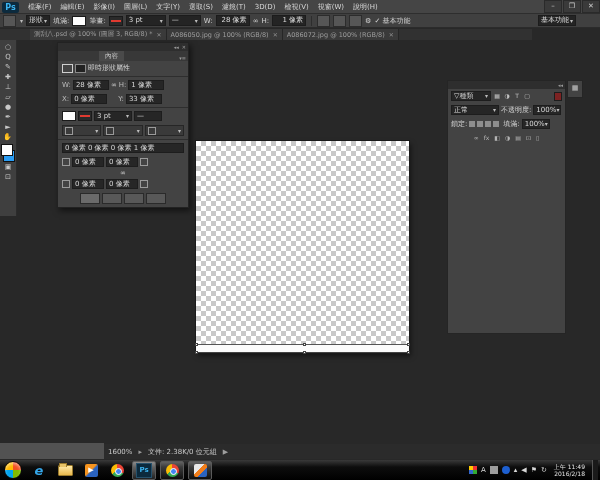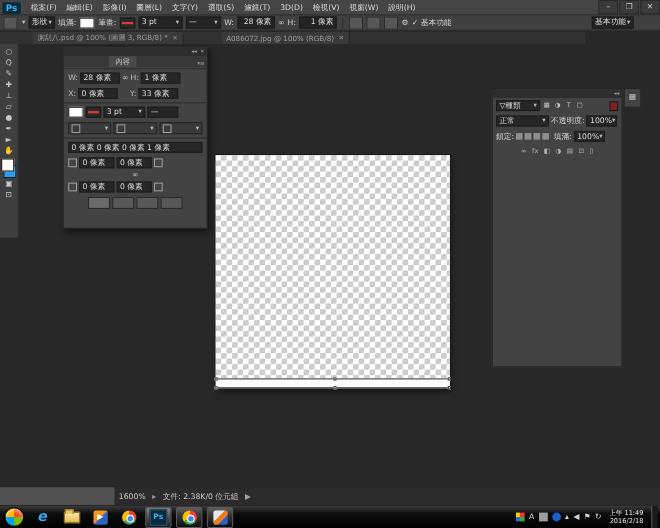--- a/index.html
+++ b/index.html
@@ -25,21 +25,21 @@
   .dd-arrow{color:#bdbdbd;font-size:6px;margin-left:1px;}
   .swatch{width:12px;height:8px;border:1px solid #1a1a1a;display:inline-block;}
   .swatch.white{background:#fdfdfd;}
   .swatch.stroke-red{background:#2a2a2a;position:relative;}
   .swatch.stroke-red::after{content:"";position:absolute;left:1px;right:1px;top:3px;height:2px;background:#e03a30;}
   .tool-ico{width:11px;height:10px;background:#565656;border:1px solid #2c2c2c;display:inline-block;}
   .vsep{width:1px;height:10px;background:#2d2d2d;margin:0 2px;}
   #workspace-dd{margin-left:auto;margin-right:24px;}
 
   #tabsbar{position:absolute;left:0;top:29px;width:532px;height:11px;background:#313131;
-           display:flex;align-items:flex-end;padding-left:30px;box-sizing:border-box;gap:35px;}
+           display:flex;align-items:flex-end;padding-left:30px;box-sizing:border-box;}
   .doc-tab{height:11px;display:flex;align-items:center;background:#3a3a3a;color:#9d9d9d;
            border-right:1px solid #262626;padding:0 4px;font-size:6.5px;}
   .doc-tab.active{background:#4e4e4e;color:#d6d6d6;}
   .tab-x{margin-left:4px;font-size:6px;color:#8f8f8f;}
 
   
   #workarea{position:absolute;left:0;top:40px;width:600px;height:404px;background:#282828;}
 
   #toolbar{position:absolute;left:0;top:0;width:17px;height:176px;background:#3f3f3f;
            border-right:1px solid #2b2b2b;display:flex;flex-direction:column;align-items:center;padding-top:2px;box-sizing:border-box;}
@@ -198,20 +198,24 @@
       <span class="dd-arrow">▾</span>
     </span>
   </div>
 
   <div id="tabsbar">
     <div class="doc-tab">
       <span>測刮八.psd @ 100% (圖層 3, RGB/8) *</span>
       <span class="tab-x">✕</span>
     </div>
     <div class="doc-tab">
+      <span>A086050.jpg @ 100% (RGB/8)</span>
+      <span class="tab-x">✕</span>
+    </div>
+    <div class="doc-tab">
       <span>A086072.jpg @ 100% (RGB/8)</span>
       <span class="tab-x">✕</span>
     </div>
   </div>
 
   <div id="workarea">
 
     <div id="toolbar">
       <span class="tool">○</span>
       <span class="tool">Q</span>
@@ -233,20 +237,25 @@
 
     <div id="props">
       <div class="panel-titlebar">
         <span>◂◂</span>
         <span>✕</span>
       </div>
       <div class="panel-tabs">
         <span class="panel-tab">內容</span>
         <span class="panel-menu">▾≡</span>
       </div>
+      <div class="p-row">
+        <span class="shape-glyph-ico"></span>
+        <span class="mask-glyph-ico"></span>
+        <span>即時形狀屬性</span>
+      </div>
       <div class="hdiv"></div>
       <div class="p-row">
         <span class="p-lab">W:</span>
         <span class="p-field" style="width:30px;">28 像素</span>
         <span>∞</span>
         <span class="p-lab">H:</span>
         <span class="p-field" style="width:30px;">1 像素</span>
       </div>
       <div class="p-row">
         <span class="p-lab">X:</span>

